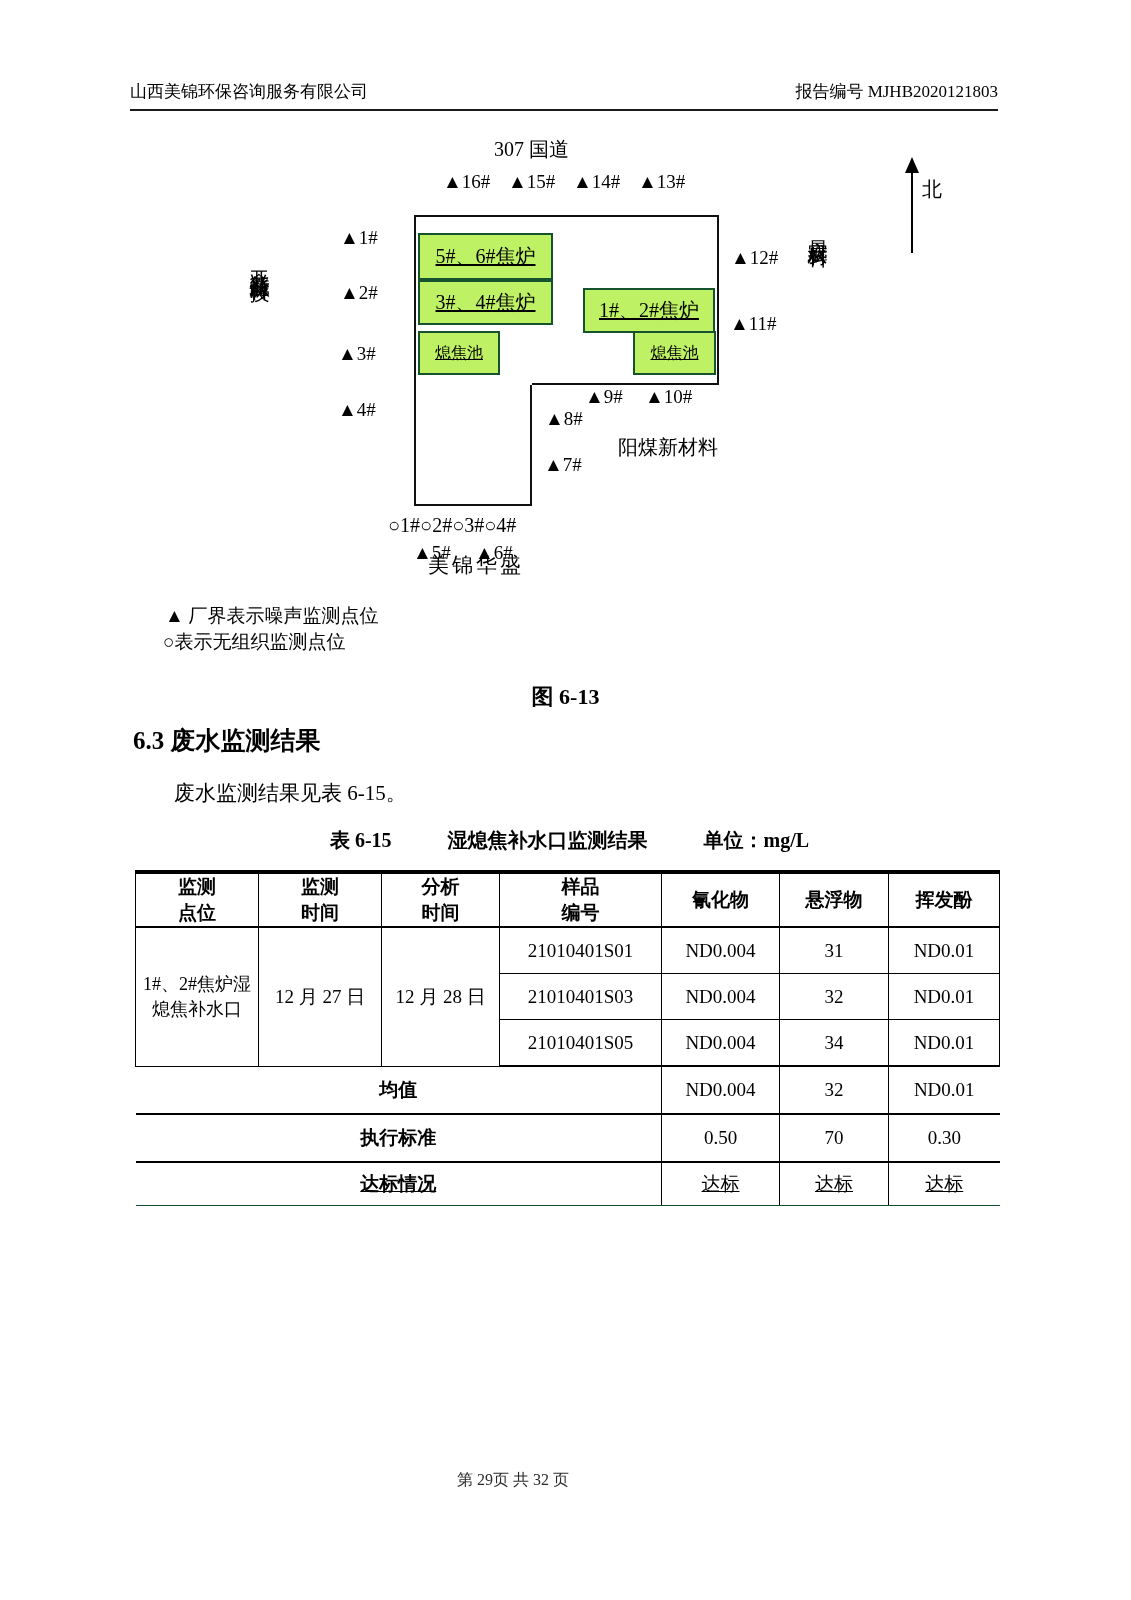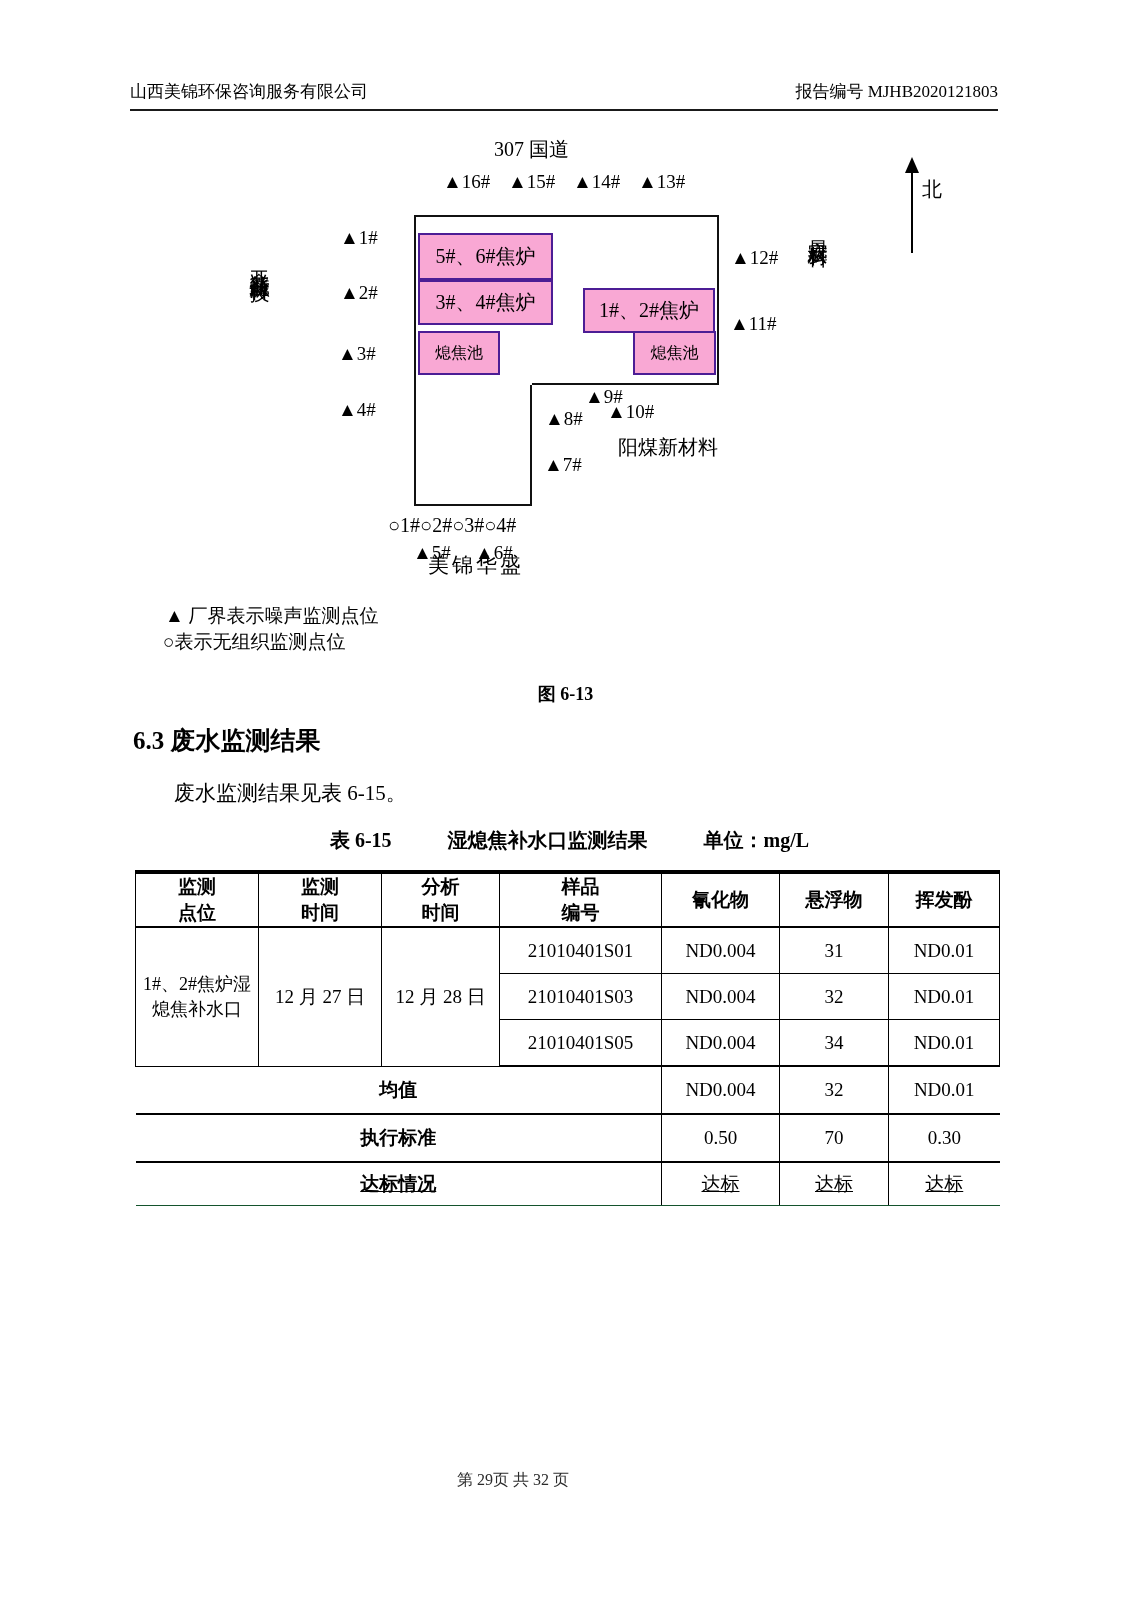--- a/index.html
+++ b/index.html
@@ -12,27 +12,27 @@
   .abs{position:absolute;}
   
   .hdr-company{left:130px; top:80px; font-size:17px;}
   .hdr-report{right:133px; top:80px; font-size:17px;}
   .hdr-rule{left:130px; top:109px; width:868px; height:2px; background:#1a1a1a;}
   
   .dlabel{font-size:19px; white-space:nowrap; line-height:1.1;}
   .big{font-size:20px;}
   .vtext{writing-mode:vertical-rl; font-size:20px; letter-spacing:2px; line-height:1;}
   .outline{box-sizing:border-box; border:2px solid #111;}
-  .bbox{box-sizing:border-box; border:2px solid #4c1d95; display:flex; align-items:center; justify-content:center; font-size:20px; white-space:nowrap; background:#f9a8d4;}
+  .bbox{box-sizing:border-box; border:2px solid #14532d; display:flex; align-items:center; justify-content:center; font-size:20px; white-space:nowrap; background:#bef264;text-decoration:underline;}
   .pool{font-size:16px;text-align:right;}
   
   .n-line{left:911px; top:170px; width:0; height:83px; border-left:2px solid #000;}
   .n-head{left:905px; top:157px; width:0; height:0; border-left:7px solid transparent; border-right:7px solid transparent; border-bottom:16px solid #000;}
   
-  .fig-caption{left:0; top:682px; width:1131px; display:flex; justify-content:center; gap:42px; font-weight:bold; font-size:18px;}
+  .fig-caption{left:0; top:682px; width:1131px; display:flex; justify-content:center; gap:42px; font-weight:bold; font-size:22px;}
   .sec-heading{left:133px; top:724px; font-size:25px; font-weight:bold;}
   .para{left:174px; top:779px; font-size:21px;}
   .tbl-caption{left:4px; top:827px; width:1131px; display:flex; justify-content:center; gap:56px; font-weight:bold; font-size:20px;}
   
   .tblwrap{left:135px; top:870px;}
   table.tbl{border-collapse:collapse; table-layout:fixed; width:864px; font-size:19px;}
   table.tbl td{text-align:center; vertical-align:middle; padding:0 2px; overflow:hidden;}
   td.hd{font-weight:bold; white-space:pre-line; line-height:1.35;}
   tr.hrow td{border-top:4px solid #000; border-bottom:2px solid #000; height:52px;}
   td.u{border-left:1.5px solid #000; border-right:1.5px solid #000;}
@@ -84,21 +84,21 @@
   <div class="abs dlabel" style="left:340px; top:228px;">▲1#</div>
   <div class="abs dlabel" style="left:340px; top:283px;">▲2#</div>
   <div class="abs dlabel" style="left:338px; top:344px;">▲3#</div>
   <div class="abs dlabel" style="left:338px; top:400px;">▲4#</div>
 
   <div class="abs vtext" style="left:808px; top:224px;">晟宏炭材料</div>
   <div class="abs dlabel" style="left:731px; top:248px;">▲12#</div>
   <div class="abs dlabel" style="left:730px; top:314px;">▲11#</div>
 
   <div class="abs dlabel" style="left:585px; top:387px;">▲9#</div>
-  <div class="abs dlabel" style="left:607px; top:387px;margin-top:15px;">▲10#</div>
+  <div class="abs dlabel" style="left:645px; top:387px;">▲10#</div>
   <div class="abs dlabel" style="left:545px; top:409px;">▲8#</div>
   <div class="abs dlabel" style="left:544px; top:455px;">▲7#</div>
   <div class="abs dlabel big" style="left:618px; top:436px;">阳煤新材料</div>
 
   <div class="abs dlabel big" style="left:388px; top:514px;">○1#○2#○3#○4#</div>
   <div class="abs dlabel" style="left:413px; top:543px;">▲5#</div>
   <div class="abs dlabel" style="left:475px; top:543px;">▲6#</div>
   <div class="abs dlabel" style="left:428px; top:554px; font-size:21px; letter-spacing:3px;">美锦华盛</div>
 
   <div class="abs dlabel" style="left:165px; top:606px;">▲  厂界表示噪声监测点位</div>

